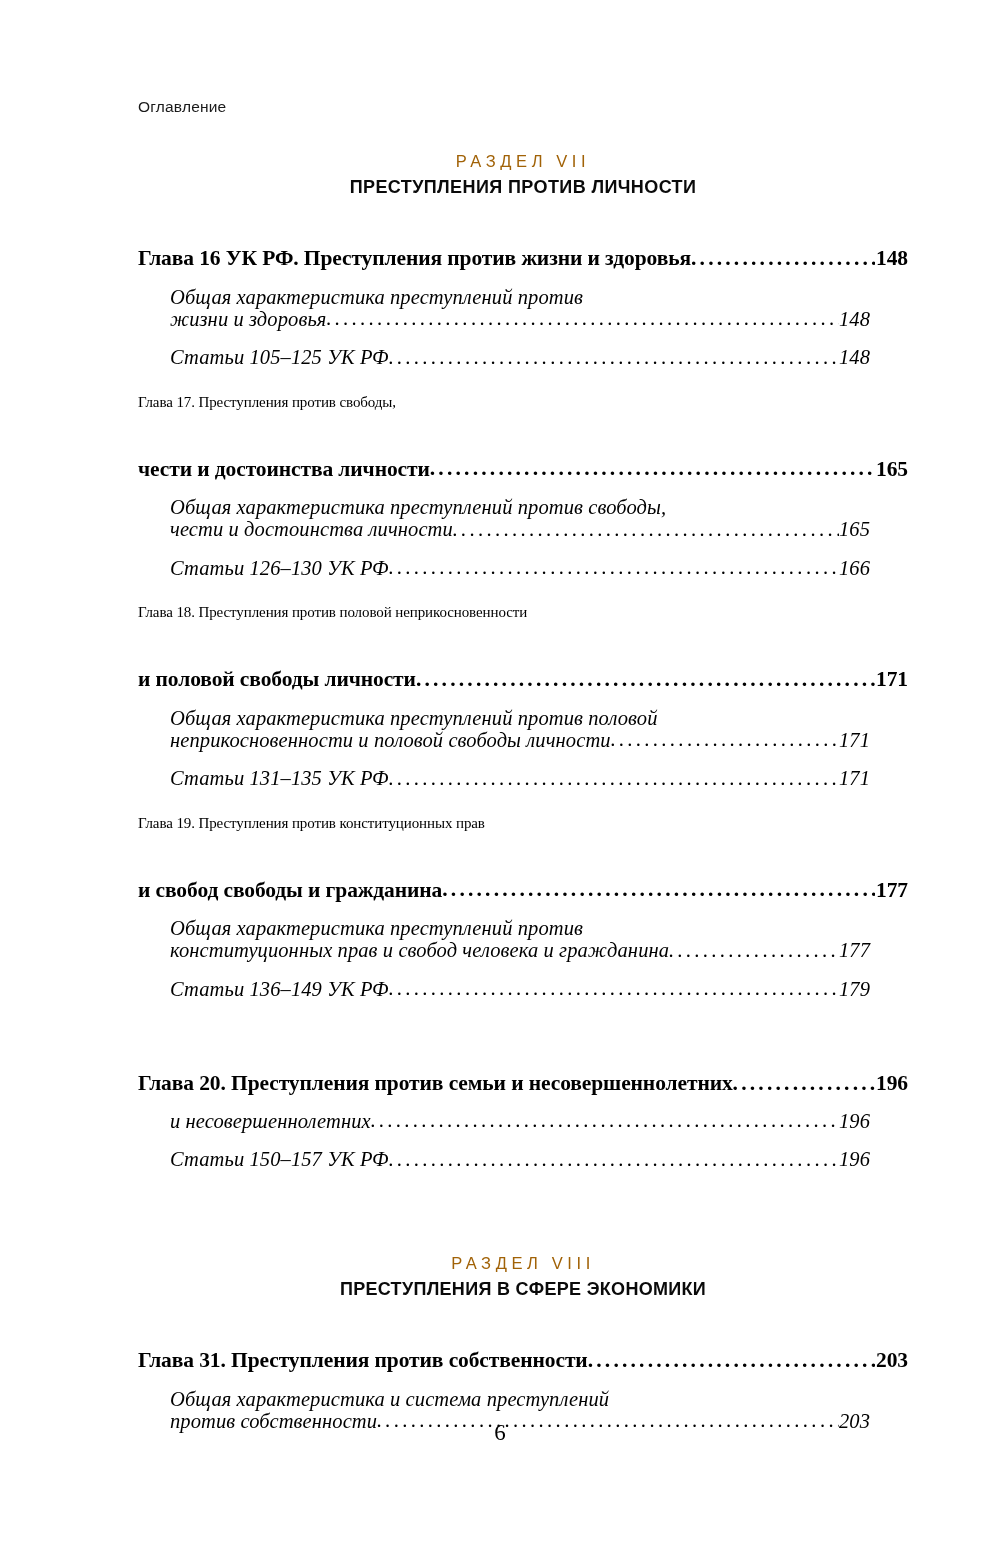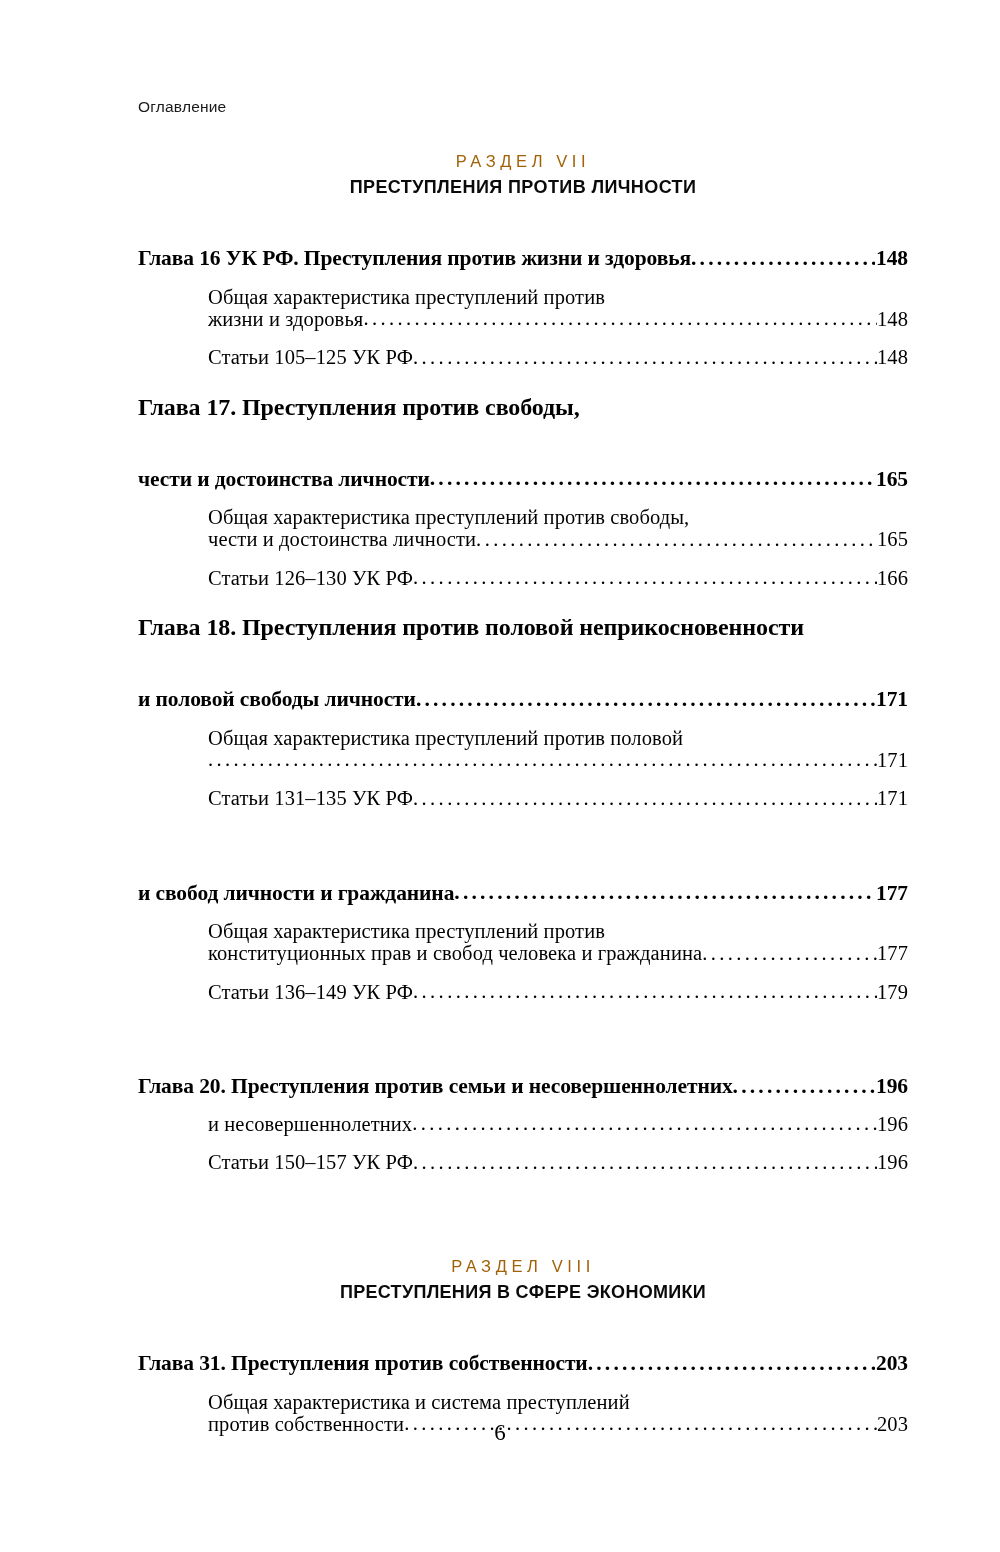--- a/index.html
+++ b/index.html
@@ -105,30 +105,31 @@
   .chapter-line {
     font-size: 21.5px;
     font-weight: 700;
     letter-spacing: -0.1px;
     margin-bottom: 0;
     margin-top: 48px;
   }
   .chapter-line .leader::before { letter-spacing: 3.2px; font-weight: 700; }
   .chapter-line .pg { font-weight: 700; padding-left: 1px; }
   .chapter-plain {
-    font-size: 24px;
-    font-weight: 700;
+    font-size: 15px;
+    font-weight: 400;
     letter-spacing: -0.1px;
   }
 
   
   .sub-block {
-    margin-left: 70px;
+    margin-left: 32px;
     width: calc(100% - 70px);
     margin-top: 16px;
+    font-style: italic;
   }
   .sub-line {
     font-size: 20.5px;
     font-weight: 400;
     letter-spacing: 0.1px;
   }
   .sub-plain {
     font-size: 20.5px;
     font-weight: 400;
     letter-spacing: 0.1px;
@@ -211,36 +212,38 @@
       <div class="chapter-block">
         <div class="chapter-plain">Глава 18. Преступления против половой неприкосновенности</div>
         <div class="entry chapter-line">
           <span class="txt">и половой свободы личности</span>
           <span class="leader"></span>
           <span class="pg">171</span>
         </div>
         <div class="sub-block">
           <div class="sub-plain">Общая характеристика преступлений против половой</div>
           <div class="entry sub-line">
+            <span class="txt">неприкосновенности и половой свободы личности</span>
             <span class="leader"></span>
             <span class="pg">171</span>
           </div>
         </div>
         <div class="sub-block">
           <div class="entry sub-line">
             <span class="txt">Статьи 131–135 УК РФ</span>
             <span class="leader"></span>
             <span class="pg">171</span>
           </div>
         </div>
       </div>
       <div class="chapter-gap"></div>
       <div class="chapter-block">
-        <div class="entry chapter-line">
-          <span class="txt">и свобод личности и гражданина</span>
+        <div class="chapter-plain">Глава 19. Преступления против конституционных прав</div>
+        <div class="entry chapter-line">
+          <span class="txt">и свобод свободы и гражданина</span>
           <span class="leader"></span>
           <span class="pg">177</span>
         </div>
         <div class="sub-block">
           <div class="sub-plain">Общая характеристика преступлений против</div>
           <div class="entry sub-line">
             <span class="txt">конституционных прав и свобод человека и гражданина</span>
             <span class="leader"></span>
             <span class="pg">177</span>
           </div>

